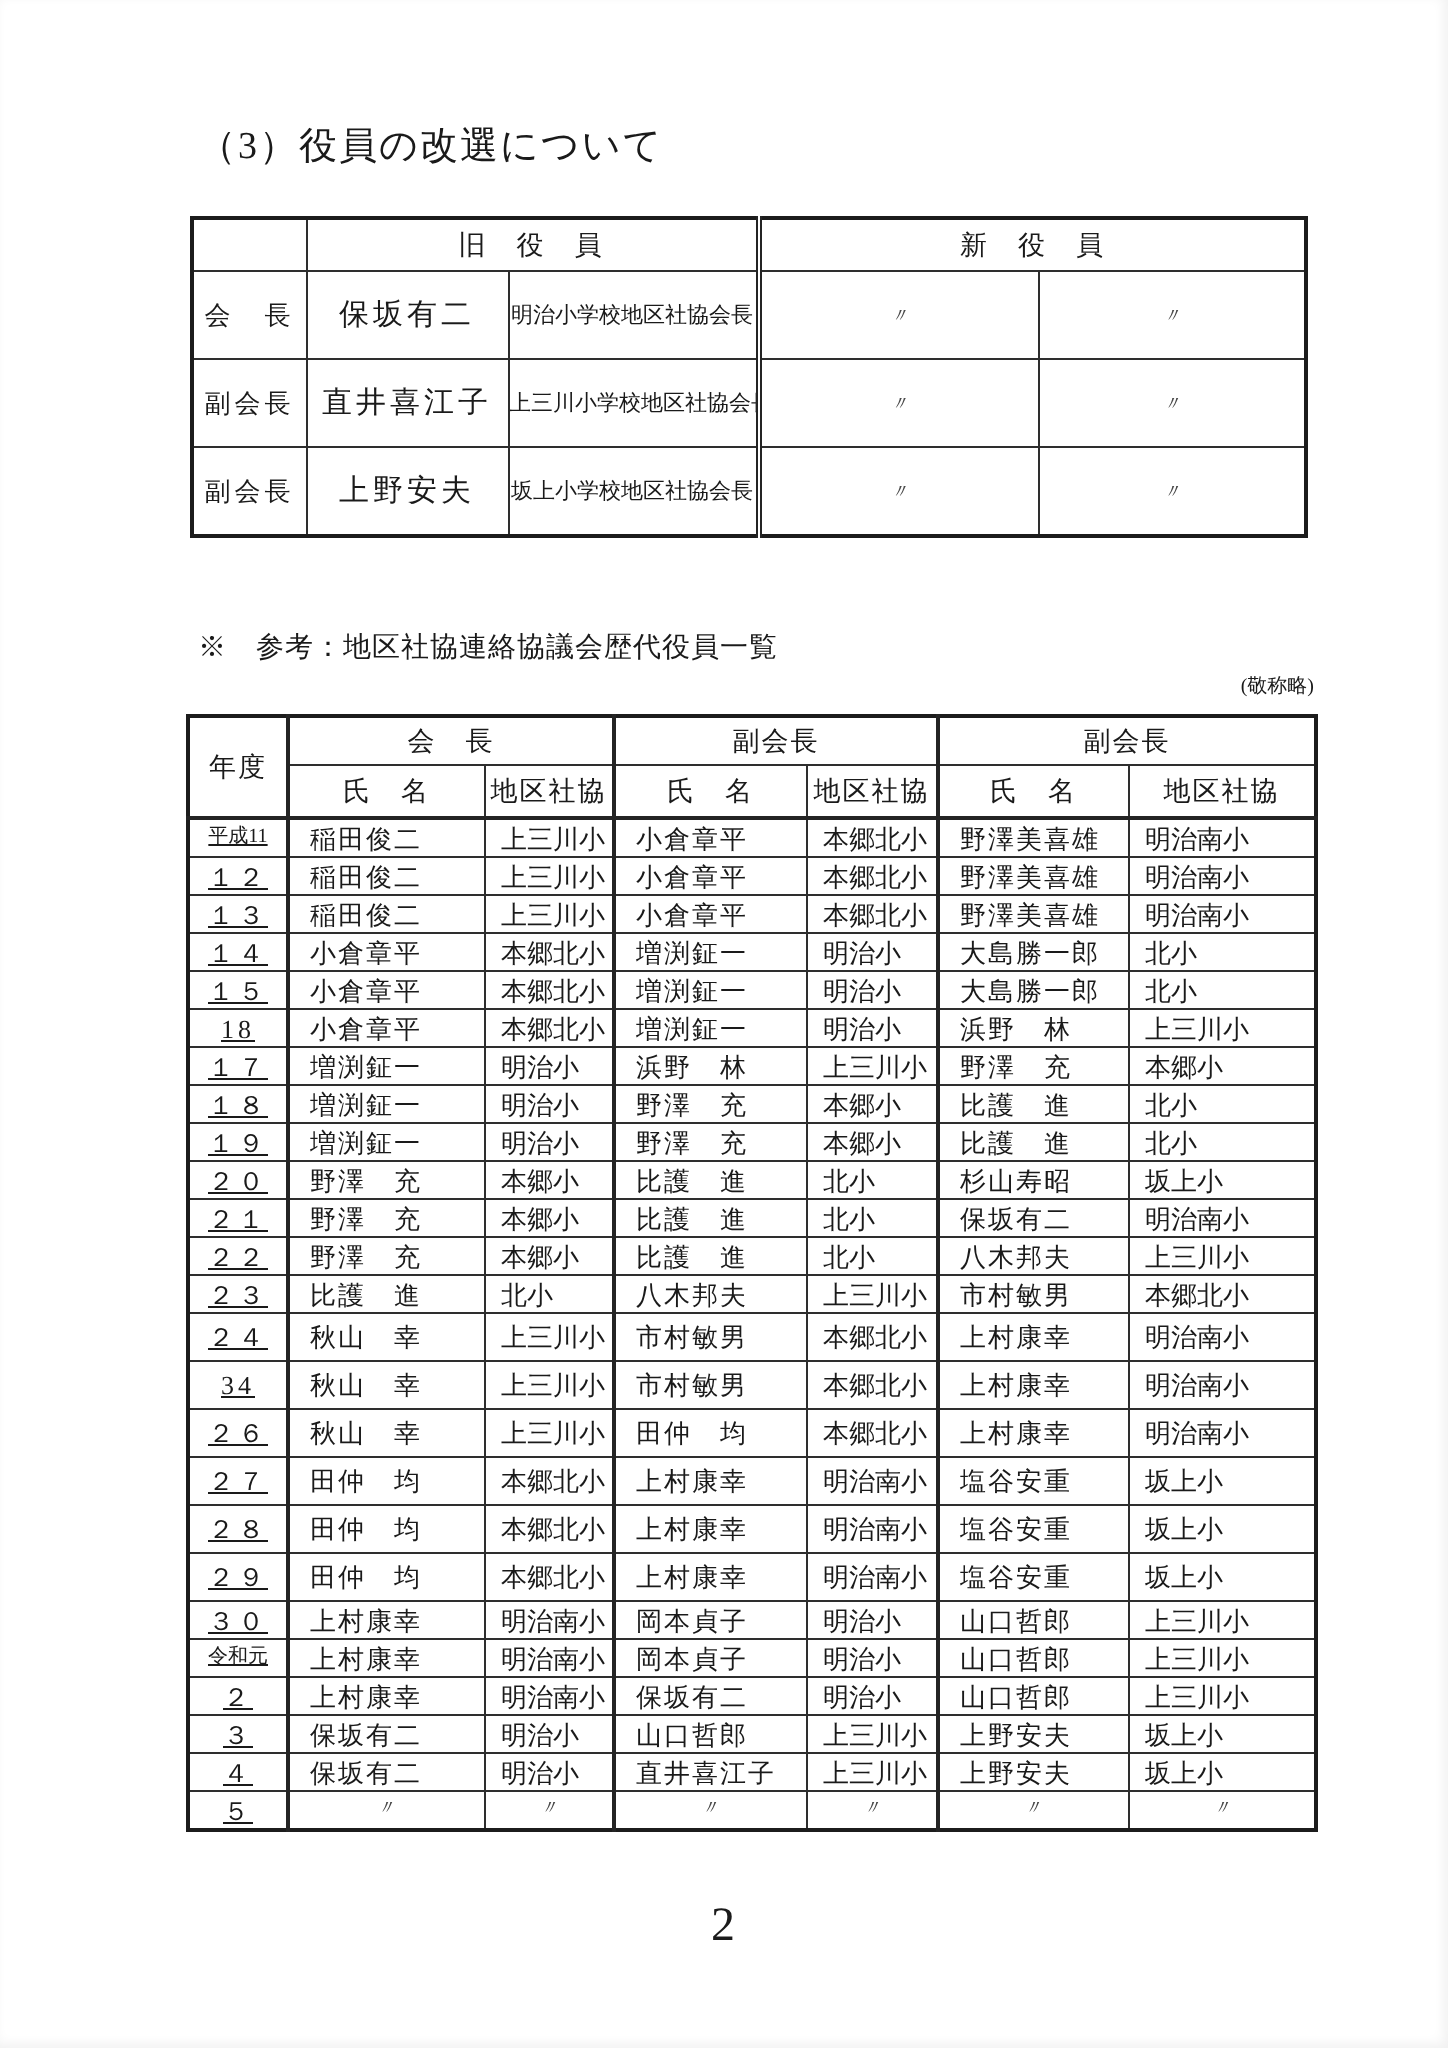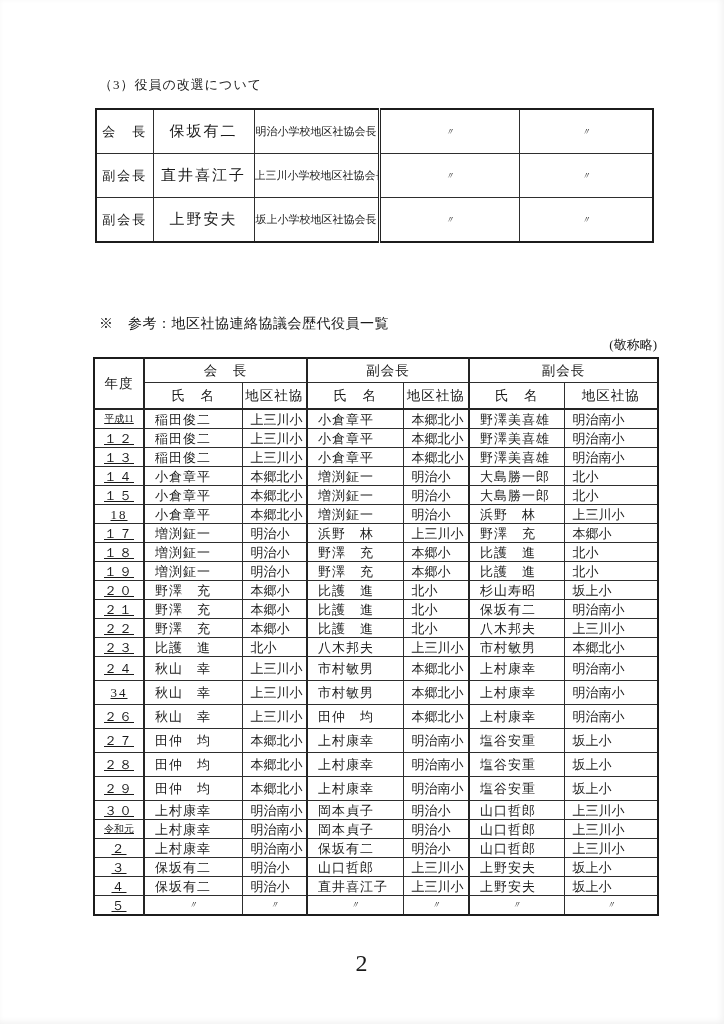--- a/index.html
+++ b/index.html
@@ -4,39 +4,39 @@
 <style>
   html,body{margin:0;padding:0;}
   body{
     width:724px;height:1024px;position:relative;
     background:#ffffff;color:#1a1a1a;
     font-family:"Liberation Serif","DejaVu Serif",serif;
     overflow:hidden;
   }
   .page-edge{position:absolute;inset:0;box-shadow:inset -2px -2px 6px rgba(0,0,0,0.06);pointer-events:none;}
 
-  .heading{position:absolute;left:99px;top:76px;font-size:13px;letter-spacing:1px;}
+  .heading{position:absolute;left:99px;top:60px;font-size:19px;letter-spacing:1px;}
 
   table{border-collapse:collapse;table-layout:fixed;}
   th,td{border:1px solid #2e2e2e;font-weight:normal;text-align:center;vertical-align:middle;padding:0;overflow:hidden;white-space:nowrap;}
 
   
   #officers{position:absolute;left:95px;top:108px;width:557px;border:2px solid #1c1c1c;}
   #officers th{height:25px;font-size:13.5px;letter-spacing:1px;}
   #officers thead tr:nth-child(2) th{border-bottom:2px solid #242424;height:24px;}
   #officers tbody td{height:43px;}
   #officers .pos{font-size:13px;letter-spacing:2px;}
   #officers .nm{font-size:15px;letter-spacing:2px;}
   #officers .role{font-size:11px;letter-spacing:0;}
   #officers .dbl{border-left:3px double #242424;}
   #officers .ditto{font-size:10px;color:#4a4a4a;font-style:italic;}
 
   
   .ref-note{position:absolute;left:99px;top:315px;font-size:14px;letter-spacing:0.5px;}
-  .keisho{position:absolute;left:93px;top:336px;width:564px;text-align:right;font-size:13px;}
+  .keisho{position:absolute;left:93px;top:336px;width:564px;text-align:right;font-size:10px;}
 
   
   #history{position:absolute;left:93px;top:357px;width:564px;border:2px solid #1c1c1c;}
   #history th{font-size:13.5px;letter-spacing:1px;}
   #history thead tr:nth-child(1) th{height:23px;}
   #history thead tr:nth-child(2) th{height:25px;border-bottom:2px solid #242424;}
   #history thead th.year-h{border-bottom:2px solid #242424;}
   #history td{height:18px;font-size:13px;line-height:1;}
   #history .sec{border-left:2px solid #242424;}
   #history .year{letter-spacing:2px;text-decoration:underline;}
@@ -63,20 +63,25 @@
 
 <table id="officers">
   <colgroup>
     <col style="width:57px">
       <col style="width:101px">
       <col style="width:125px">
     <col style="width:140px">
       <col style="width:134px">
   </colgroup>
   <thead>
+    <tr>
+      <th></th>
+      <th colspan="2">旧　役　員</th>
+      <th colspan="2" class="dbl">新　役　員</th>
+    </tr>
   </thead>
   <tbody>
 
       <tr>
         <td class="pos">会　長</td>
         <td class="nm">保坂有二</td>
         <td class="role">明治小学校地区社協会長</td>
         <td class="ditto dbl">〃</td>
         <td class="ditto">〃</td>
       </tr>

